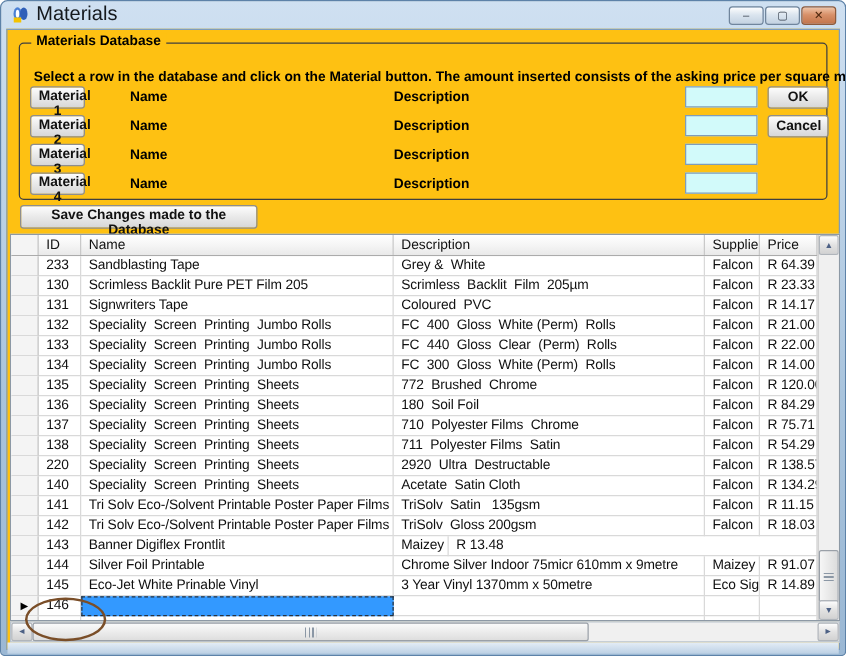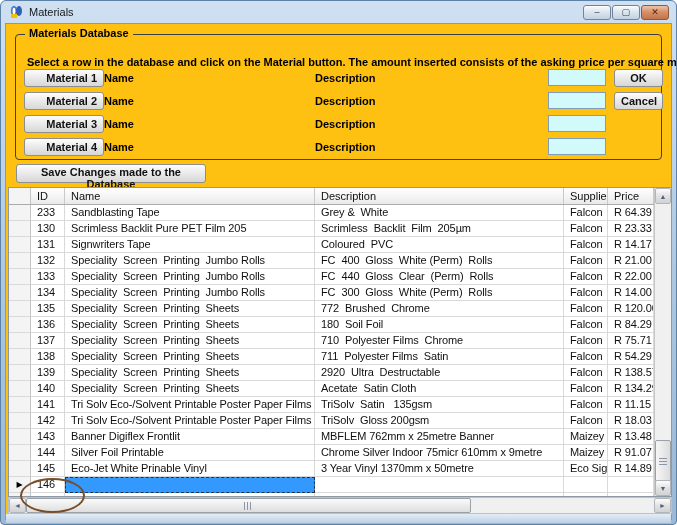--- a/index.html
+++ b/index.html
@@ -7,21 +7,21 @@
   .window{
     position:relative;width:677px;height:525px;
     font-family:"Liberation Sans",sans-serif;font-size:11px;color:#000;
     background:linear-gradient(#cfe0f1,#a9c4dd 60%,#9bb8d4);
     border:1px solid #5d82a8;border-radius:6px 6px 4px 4px;
     overflow:hidden;
   }
   
   .titlebar{position:absolute;left:0;top:0;right:0;height:22px;display:flex;align-items:center;padding-left:7px;}
   .app-icon{width:16px;height:16px;margin-right:5px;flex:0 0 auto;}
-  .title-text{font-size:11px;color:#15191d;}
+  .title-text{font-size:16px;color:#15191d;}
   .winbtns{position:absolute;right:7px;top:4px;display:flex;gap:1px;}
   .winbtn{
     width:28px;height:15px;border:1px solid #70859c;border-radius:3px;
     background:linear-gradient(#fdfdfd,#dbe5ef 45%,#c3d2e1);
     display:flex;align-items:center;justify-content:center;
     font-size:9px;color:#37414e;line-height:1;cursor:default;
   }
   .winbtn.close{background:linear-gradient(#eec4a8,#d89069 45%,#c2754c);border-color:#8c5a3c;color:#50280f;}
   
   .client{
@@ -31,21 +31,21 @@
   
   .groupbox{position:absolute;left:9px;top:10px;width:647px;height:126px;border:1px solid #3f3f3f;border-radius:4px;text-decoration:underline;}
   .legend{position:absolute;left:9px;top:-8px;background:#FEC112;padding:0 4px;font-weight:bold;}
   .instruction{position:absolute;left:11px;top:21px;font-weight:bold;white-space:nowrap;}
   .mrow{position:absolute;left:0;height:20px;width:100%;}
   .btn{
     font-family:"Liberation Sans",sans-serif;font-size:11px;font-weight:bold;color:#111;
     background:linear-gradient(#fdfdfd,#ebebeb 45%,#d7d7d7);
     border:1px solid #8e8e8e;border-radius:3px;cursor:default;
   }
-  .mat-btn{position:absolute;left:8px;top:0;width:80px;height:18px;text-align:right;}
+  .mat-btn{position:absolute;left:8px;top:0;width:44px;height:18px;}
   .lbl{position:absolute;top:3px;font-weight:bold;}
   .name-lbl{left:88px;}
   .desc-lbl{left:299px;}
   .cyan-input{
     position:absolute;left:532px;top:0;width:58px;height:17px;
     background:#D2FAFA;border:1px solid #7f9db9;
     font-family:"Liberation Sans",sans-serif;font-size:11px;padding:0 3px;
   }
   .ok-btn{position:absolute;left:598px;top:34px;width:49px;height:18px;}
   .cancel-btn{position:absolute;left:598px;top:57px;width:49px;height:18px;}
@@ -240,21 +240,21 @@
           <div class="g-row">
             <div class="gcell w-rowhdr"></div>
             <div class="gcell w-id">138</div>
             <div class="gcell w-name">Speciality  Screen  Printing  Sheets</div>
             <div class="gcell w-desc">711  Polyester Films  Satin</div>
             <div class="gcell w-sup">Falcon</div>
             <div class="gcell w-price">R 54.29</div>
           </div>
           <div class="g-row">
             <div class="gcell w-rowhdr"></div>
-            <div class="gcell w-id">139</div>
+            <div class="gcell w-id">220</div>
             <div class="gcell w-name">Speciality  Screen  Printing  Sheets</div>
             <div class="gcell w-desc">2920  Ultra  Destructable</div>
             <div class="gcell w-sup">Falcon</div>
             <div class="gcell w-price">R 138.57</div>
           </div>
           <div class="g-row">
             <div class="gcell w-rowhdr"></div>
             <div class="gcell w-id">140</div>
             <div class="gcell w-name">Speciality  Screen  Printing  Sheets</div>
             <div class="gcell w-desc">Acetate  Satin Cloth</div>
@@ -274,21 +274,20 @@
             <div class="gcell w-id">142</div>
             <div class="gcell w-name">Tri Solv Eco-/Solvent Printable Poster Paper Films</div>
             <div class="gcell w-desc">TriSolv  Gloss 200gsm</div>
             <div class="gcell w-sup">Falcon</div>
             <div class="gcell w-price">R 18.03</div>
           </div>
           <div class="g-row">
             <div class="gcell w-rowhdr"></div>
             <div class="gcell w-id">143</div>
             <div class="gcell w-name">Banner Digiflex Frontlit</div>
-            <div class="gcell w-desc">MBFLEM 762mm x 25metre Banner</div>
             <div class="gcell w-sup">Maizey</div>
             <div class="gcell w-price">R 13.48</div>
           </div>
           <div class="g-row">
             <div class="gcell w-rowhdr"></div>
             <div class="gcell w-id">144</div>
             <div class="gcell w-name">Silver Foil Printable</div>
             <div class="gcell w-desc">Chrome Silver Indoor 75micr 610mm x 9metre</div>
             <div class="gcell w-sup">Maizey</div>
             <div class="gcell w-price">R 91.07</div>

